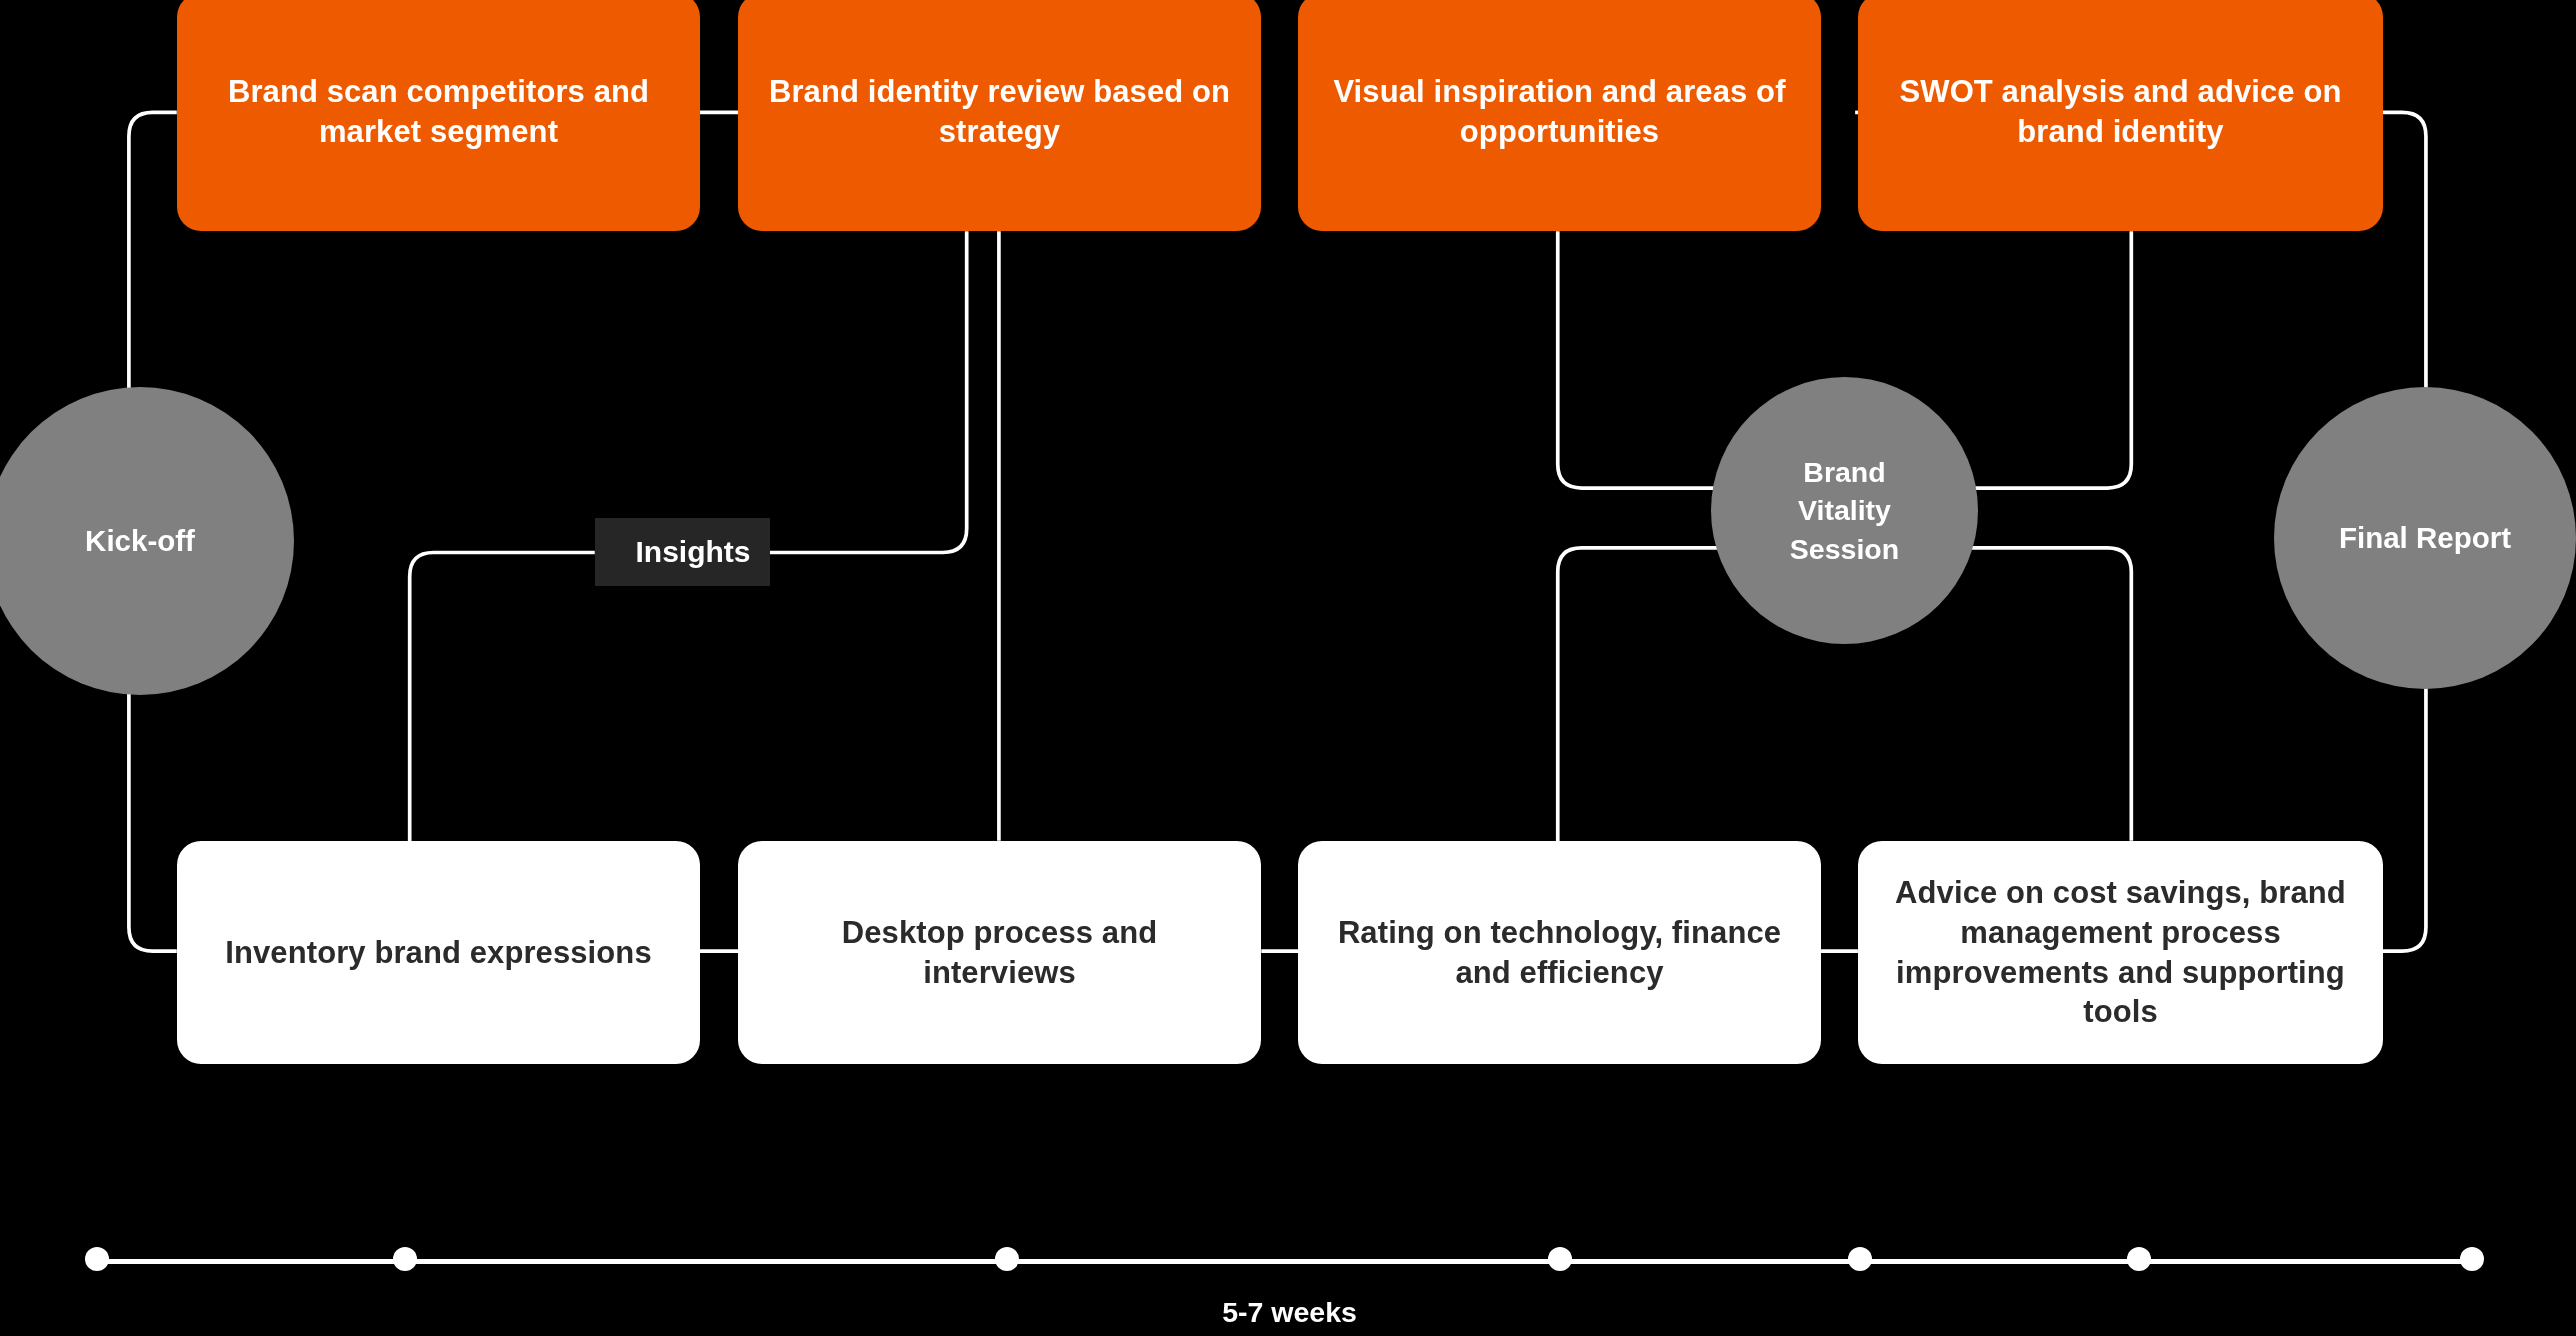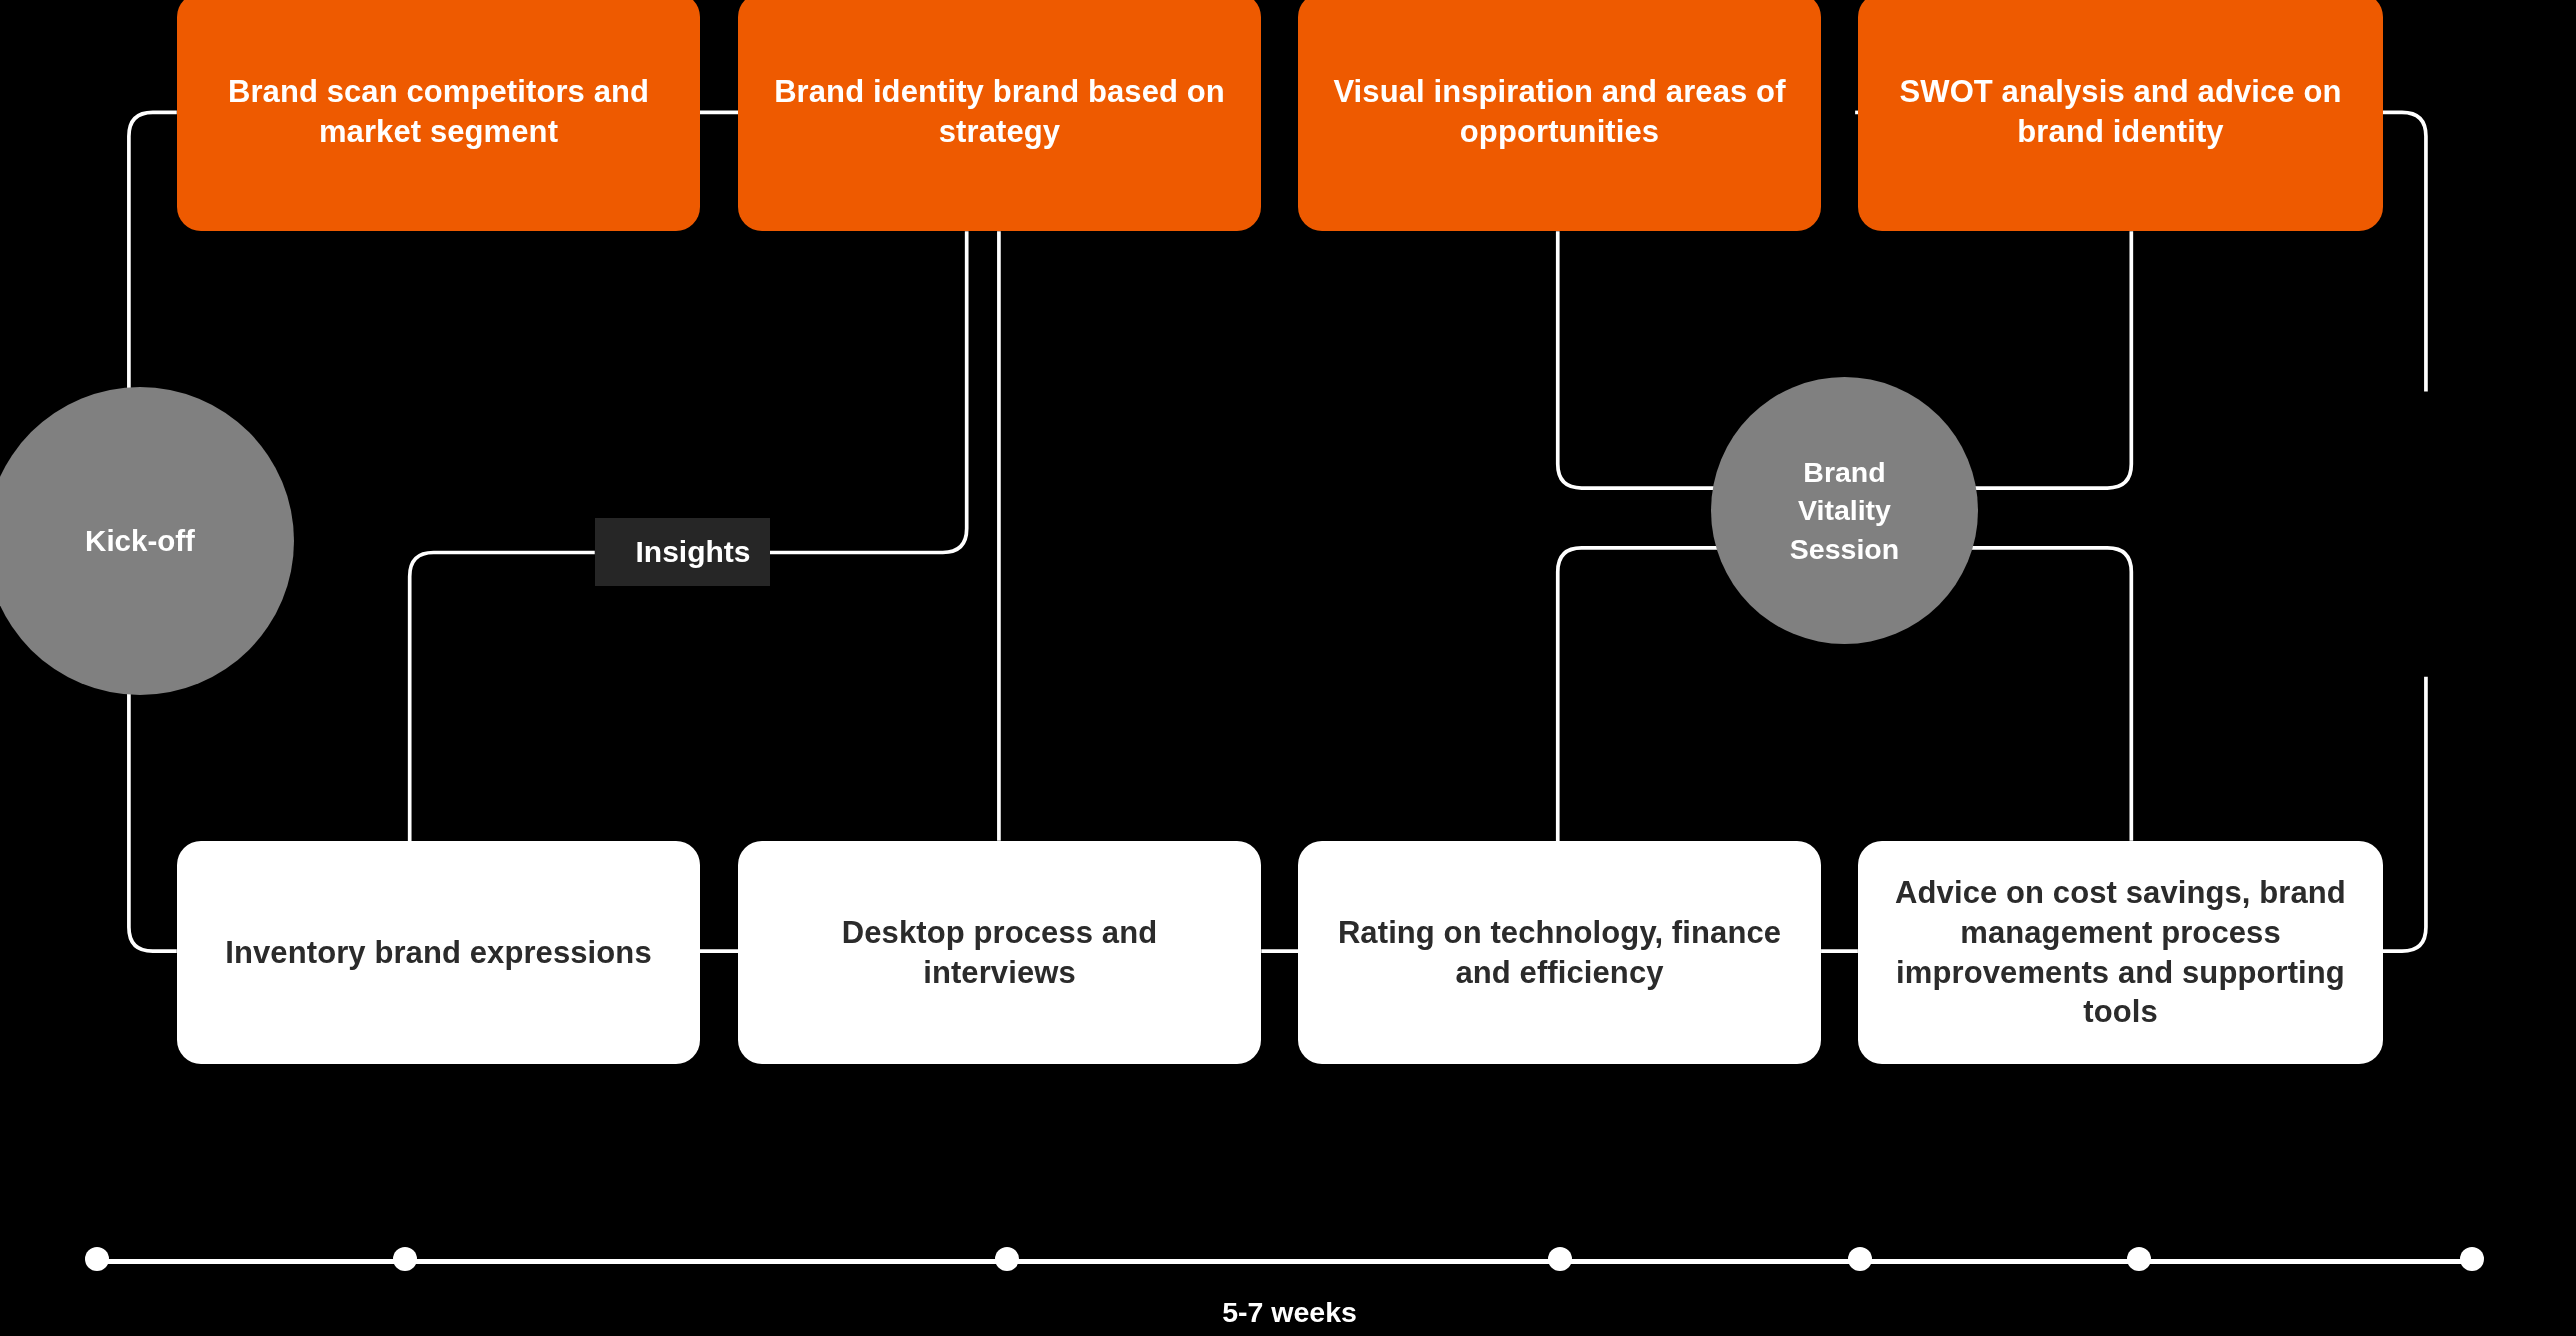--- a/index.html
+++ b/index.html
@@ -146,21 +146,21 @@
 
     <path d="M 2588 122 L 2609 122 Q 2635 122 2635 148 L 2635 425"></path>
     <path d="M 2635 735 L 2635 1007 Q 2635 1033 2609 1033 L 2588 1033"></path>
   </svg>
 
   <div class="box top" style="left:177px; top:-7.4px; width:523px; height:238px;">
     <span>Brand scan competitors and market segment</span>
   </div>
 
   <div class="box top" style="left:738px; top:-7.4px; width:523px; height:238px;">
-    <span>Brand identity brand based on strategy</span>
+    <span>Brand identity review based on strategy</span>
   </div>
 
   <div class="box top" style="left:1298px; top:-7.4px; width:523px; height:238px;">
     <span>Visual inspiration and areas of opportunities</span>
   </div>
 
   <div class="box top" style="left:1858px; top:-7.4px; width:525px; height:238px;">
     <span>SWOT analysis and advice on brand identity</span>
   </div>
 
@@ -181,20 +181,23 @@
   </div>
 
   <div class="circle" style="left:-14px; top:387px; width:308px; height:308px;">
     <span>Kick-off</span>
   </div>
 
   <div class="circle" style="left:1711px; top:377px; width:267px; height:267px; font-size:28.5px;">
     <span style="display:block; max-width:138px;">Brand Vitality Session</span>
   </div>
 
+  <div class="circle" style="left:2274px; top:387px; width:302px; height:302px;">
+    <span>Final Report</span>
+  </div>
 
   <div class="chip" style="left:595px; top:518px; width:175px; height:68px;">
     <span>Insights</span>
   </div>
 
   <div id="timeline">
     <div class="tl-line" style="left:97px; top:1259px; width:2375px;"></div>
 
     <div class="tl-dot" style="left:85px;  top:1247px;"></div>
     <div class="tl-dot" style="left:393px; top:1247px;"></div>

